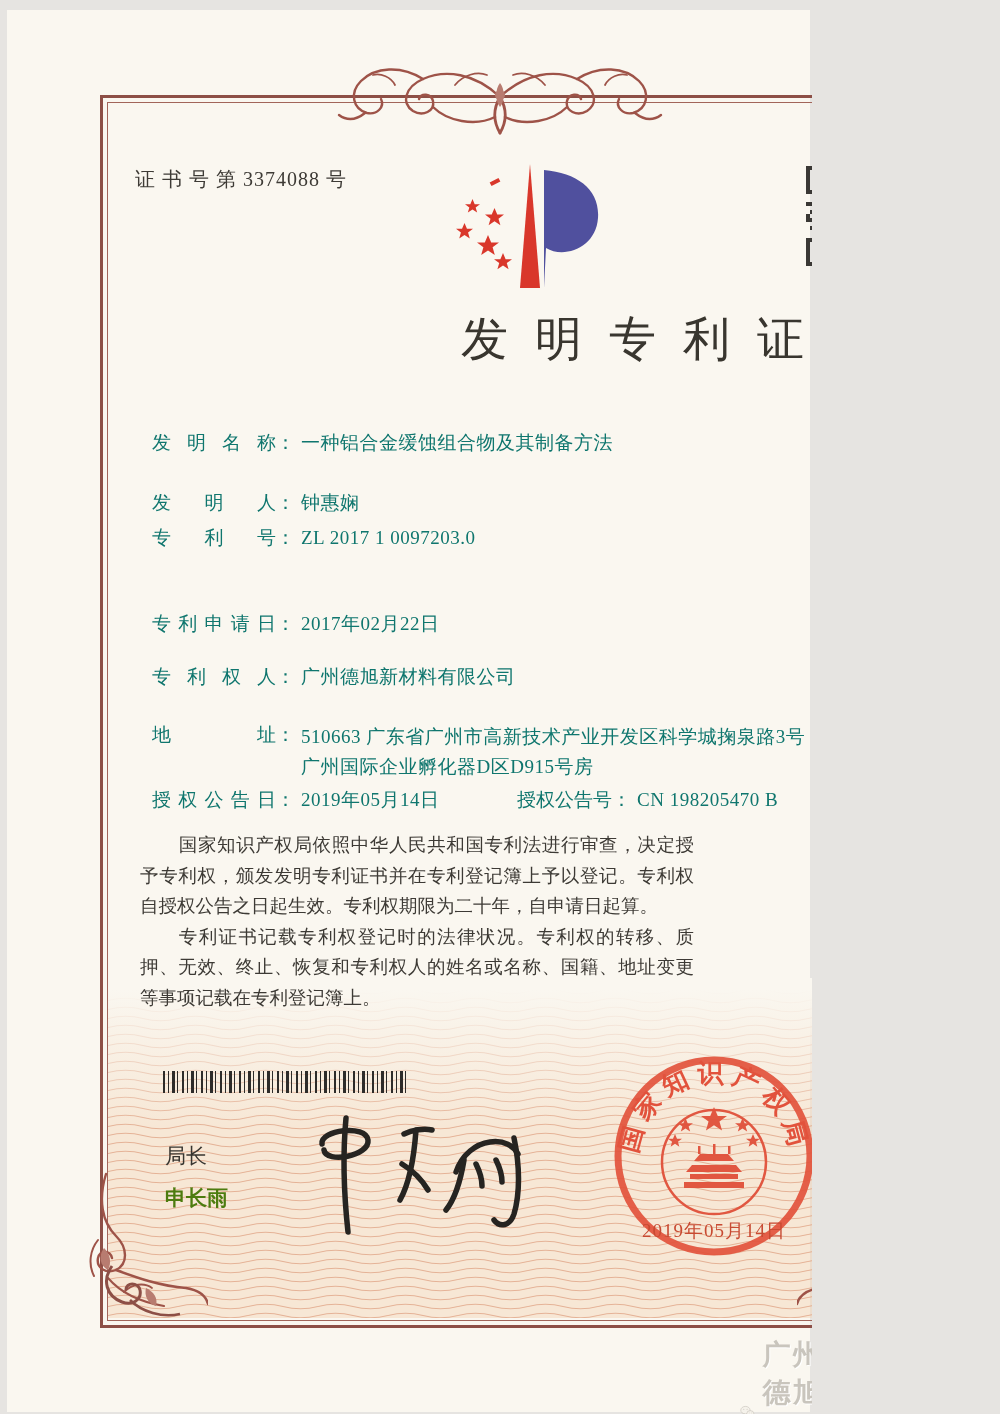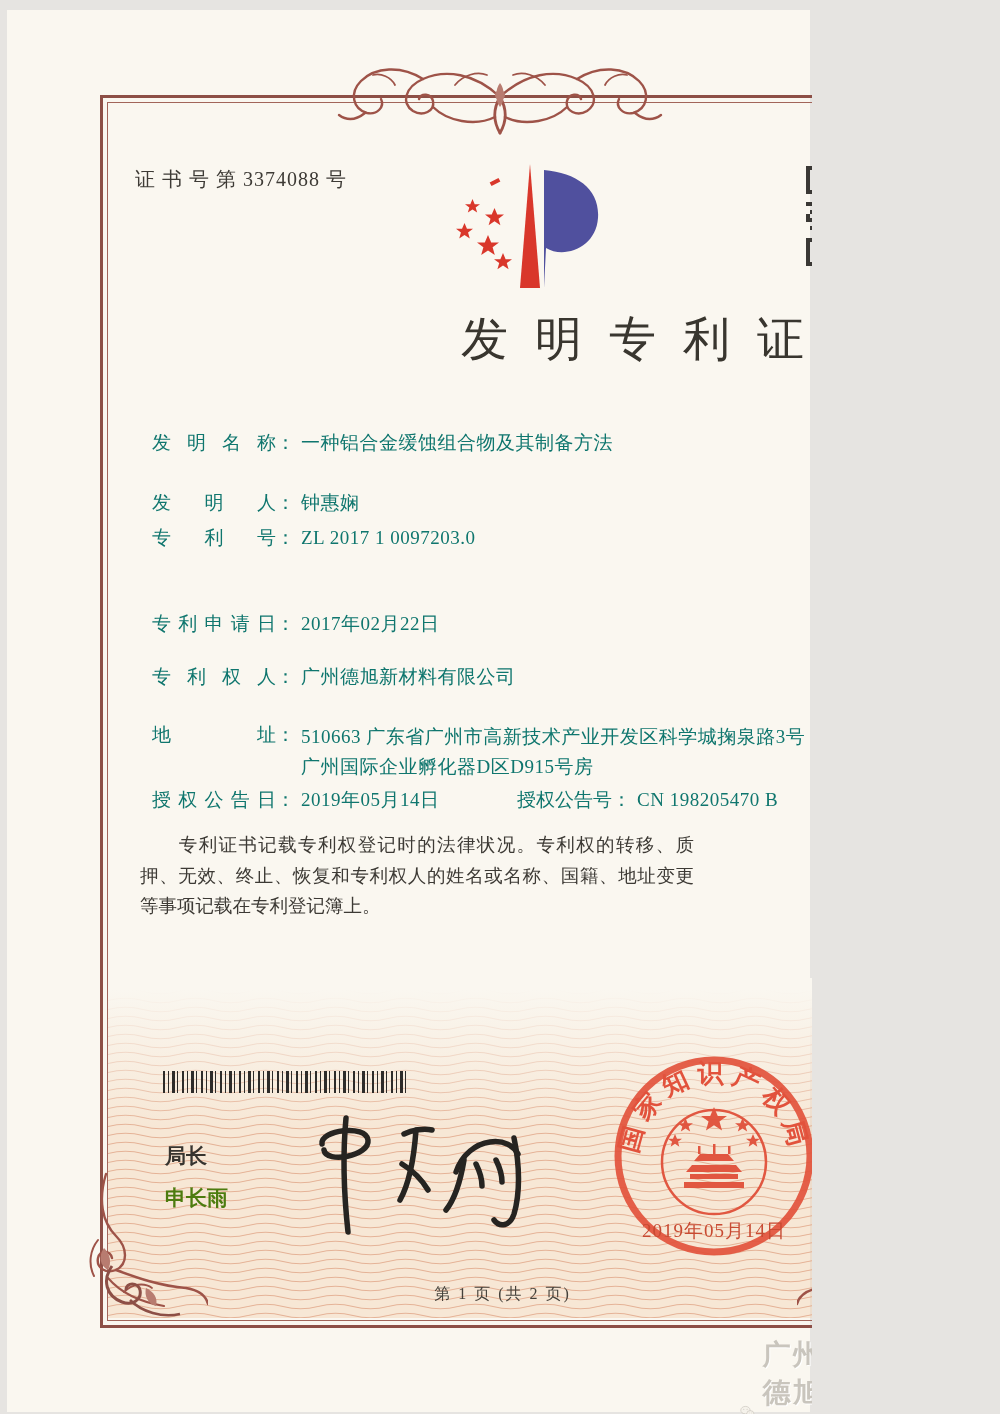--- a/index.html
+++ b/index.html
@@ -28,21 +28,21 @@
   .grant2{position:absolute;left:365px;top:0;white-space:nowrap;}
   
   .bodytext{position:absolute;left:140px;right:118px;top:830px;font-size:18.5px;
     line-height:30.5px;color:#3d3a35;text-align:justify;}
   .bodytext p{margin:0;text-indent:2.1em;}
   
   .barcode{position:absolute;left:163px;top:1071px;width:244px;height:22px;
     background:
       repeating-linear-gradient(90deg,#2e2c2a 0 2px,rgba(0,0,0,0) 2px 5px,#2e2c2a 5px 6px,rgba(0,0,0,0) 6px 9px,
       #2e2c2a 9px 12px,rgba(0,0,0,0) 12px 14px,#2e2c2a 14px 15px,rgba(0,0,0,0) 15px 19px);}
-  .officer-title{position:absolute;left:165px;top:1142px;font-size:21px;font-weight:700;color:#37342f;text-align:right;}
+  .officer-title{position:absolute;left:165px;top:1142px;font-size:21px;font-weight:400;color:#37342f;text-align:right;}
   .officer-name{position:absolute;left:165px;top:1184px;font-size:21px;font-weight:600;color:#4d7c0f;}
   .signature{position:absolute;left:300px;top:1108px;width:240px;height:130px;}
   
   .seal{position:absolute;left:594px;top:1040px;width:240px;height:240px;}
   .seal-date{position:absolute;left:594px;top:1218px;width:240px;text-align:center;
     font-size:19px;letter-spacing:1px;color:#c84a32;}
   
   .page-info{position:absolute;left:100px;width:805px;top:1284px;text-align:center;
     font-size:16px;letter-spacing:2px;color:#45413a;}
   .back-note{position:absolute;left:0;width:1000px;top:1344px;text-align:right;
@@ -356,20 +356,21 @@
   </div>
   <div class="frow r5">
     <span class="flabel">地址</span><span class="fcolon">：</span><span class="fval-wrap">510663 广东省广州市高新技术产业开发区科学城掬泉路3号广州国际企业孵化器D区D915号房</span>
   </div>
   <div class="frow r6">
     <span class="flabel">授权公告日</span><span class="fcolon">：</span><span class="fval">2019年05月14日</span>
     <span class="grant2"><span>授权公告号</span><span class="fcolon">：</span><span class="fval">CN 198205470 B</span></span>
   </div>
 
   <div class="bodytext">
+    <p>国家知识产权局依照中华人民共和国专利法进行审查，决定授予专利权，颁发发明专利证书并在专利登记簿上予以登记。专利权自授权公告之日起生效。专利权期限为二十年，自申请日起算。</p>
     <p>专利证书记载专利权登记时的法律状况。专利权的转移、质押、无效、终止、恢复和专利权人的姓名或名称、国籍、地址变更等事项记载在专利登记簿上。</p>
   </div>
 
   <div class="barcode"></div>
 
   <div class="officer-title">局长</div>
   <div class="officer-name">申长雨</div>
 
   <svg class="signature" viewBox="0 0 240 130">
     <g fill="none" stroke="#262421" stroke-width="5.5" stroke-linecap="round" stroke-linejoin="round">
@@ -405,21 +406,20 @@
       <path d="M100 121 L140 121 L134 114 L106 114 Z"></path>
       <rect x="96" y="134" width="48" height="5"></rect>
       <rect x="90" y="142" width="60" height="6"></rect>
       <rect x="104" y="106" width="2.5" height="8"></rect>
       <rect x="119" y="104" width="2.5" height="10"></rect>
       <rect x="134" y="106" width="2.5" height="8"></rect>
     </g>
   </svg>
   <div class="seal-date">2019年05月14日</div>
 
-  <div class="page-info">第 1 页 (共 2 页)</div>
   <div class="back-note">其他事项参见背面</div>
 
   <div class="watermark">
     <svg width="48" height="42" viewBox="0 0 48 42">
       <ellipse cx="18" cy="15" rx="15.5" ry="12.5" fill="#f5f2eb" stroke="#c8c4bd" stroke-width="2.2"></ellipse>
       <path d="M10 26 L7 32 L15 28 Z" fill="#f5f2eb" stroke="#c8c4bd" stroke-width="1.6"></path>
       <circle cx="12.5" cy="12" r="1.8" fill="#c8c4bd"></circle>
       <circle cx="23.5" cy="12" r="1.8" fill="#c8c4bd"></circle>
       <ellipse cx="34" cy="26" rx="11.5" ry="9.5" fill="#f5f2eb" stroke="#c8c4bd" stroke-width="2.2"></ellipse>
       <path d="M40 34 L43 39 L36 36 Z" fill="#f5f2eb" stroke="#c8c4bd" stroke-width="1.6"></path>

